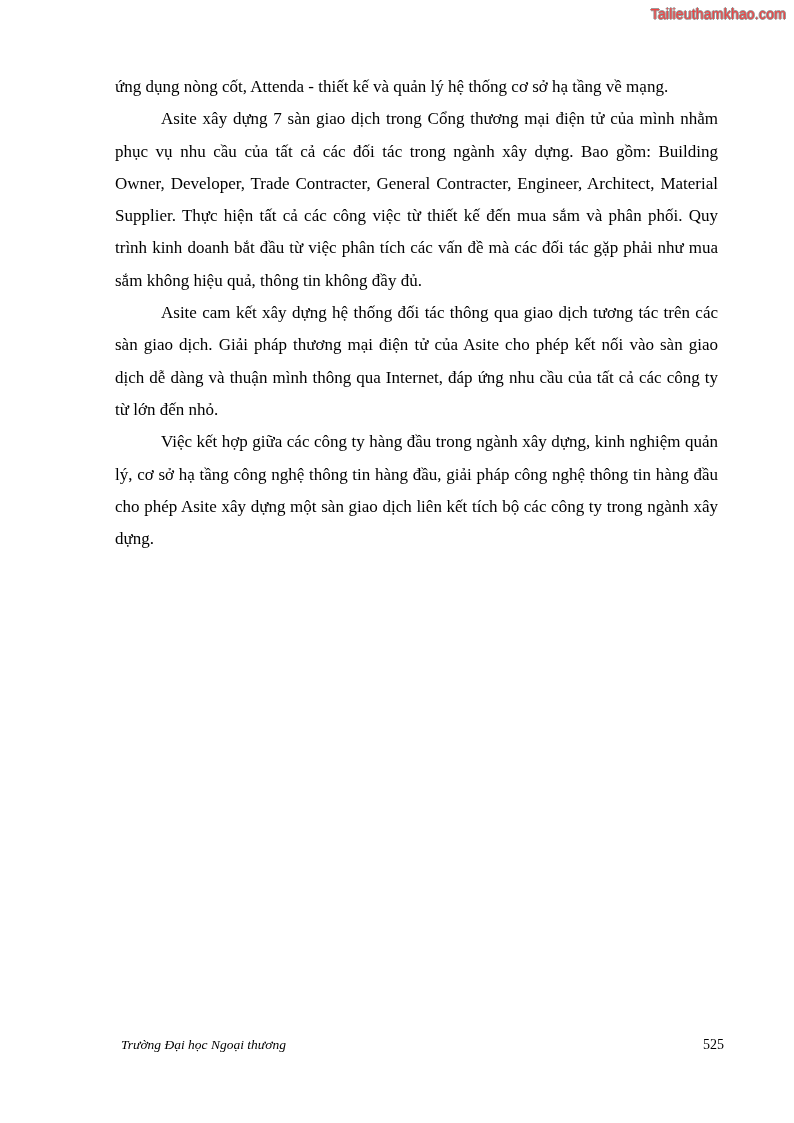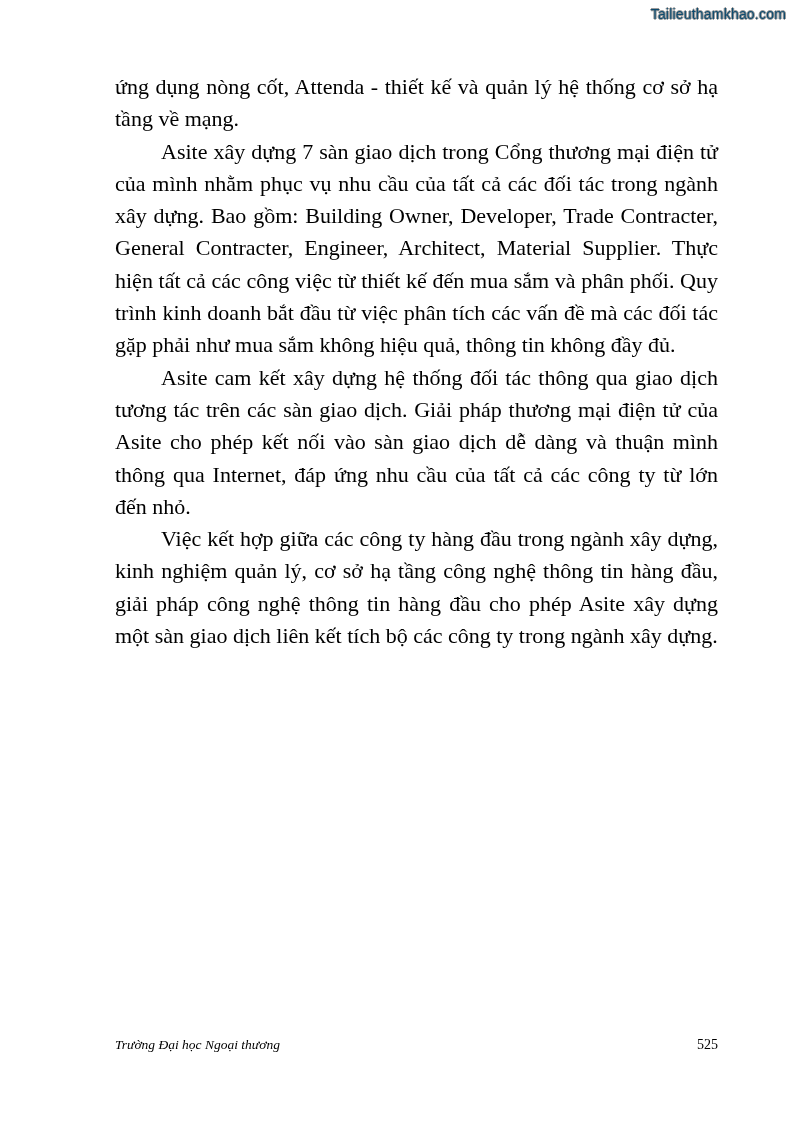--- a/index.html
+++ b/index.html
@@ -14,47 +14,47 @@
       overflow: hidden;
       font-family: "Liberation Serif", serif;
       color: #000000;
     }
     .watermark {
       position: absolute;
       top: 6px;
       right: 8px;
       font-family: "Liberation Sans", sans-serif;
       font-size: 14px;
-      color: #0c4a6e;
+      color: #ef4444;
       letter-spacing: 0.2px;
       text-shadow:
         -1px 0 0 #9a9a9a, 1px 0 0 #9a9a9a,
         0 -1px 0 #9a9a9a, 0 1px 0 #9a9a9a;
       margin-left: 16px;
     }
     .content {
       position: absolute;
       left: 115px;
       top: 71px;
       width: 603px;
-      font-size: 22px;
+      font-size: 17px;
       line-height: 32.3px;
       text-align: justify;
     }
     .content p {
       margin: 0;
       padding: 0;
     }
     .content p.indent {
       text-indent: 46px;
       font-family: Liberation Serif, serif;
     }
     .footer {
       position: absolute;
-      left: 115px;
+      left: 121px;
       top: 1037px;
       width: 603px;
       display: flex;
       justify-content: space-between;
       align-items: flex-start;
     }
     .footer-left {
       font-style: italic;
       font-size: 13.5px;
     }

